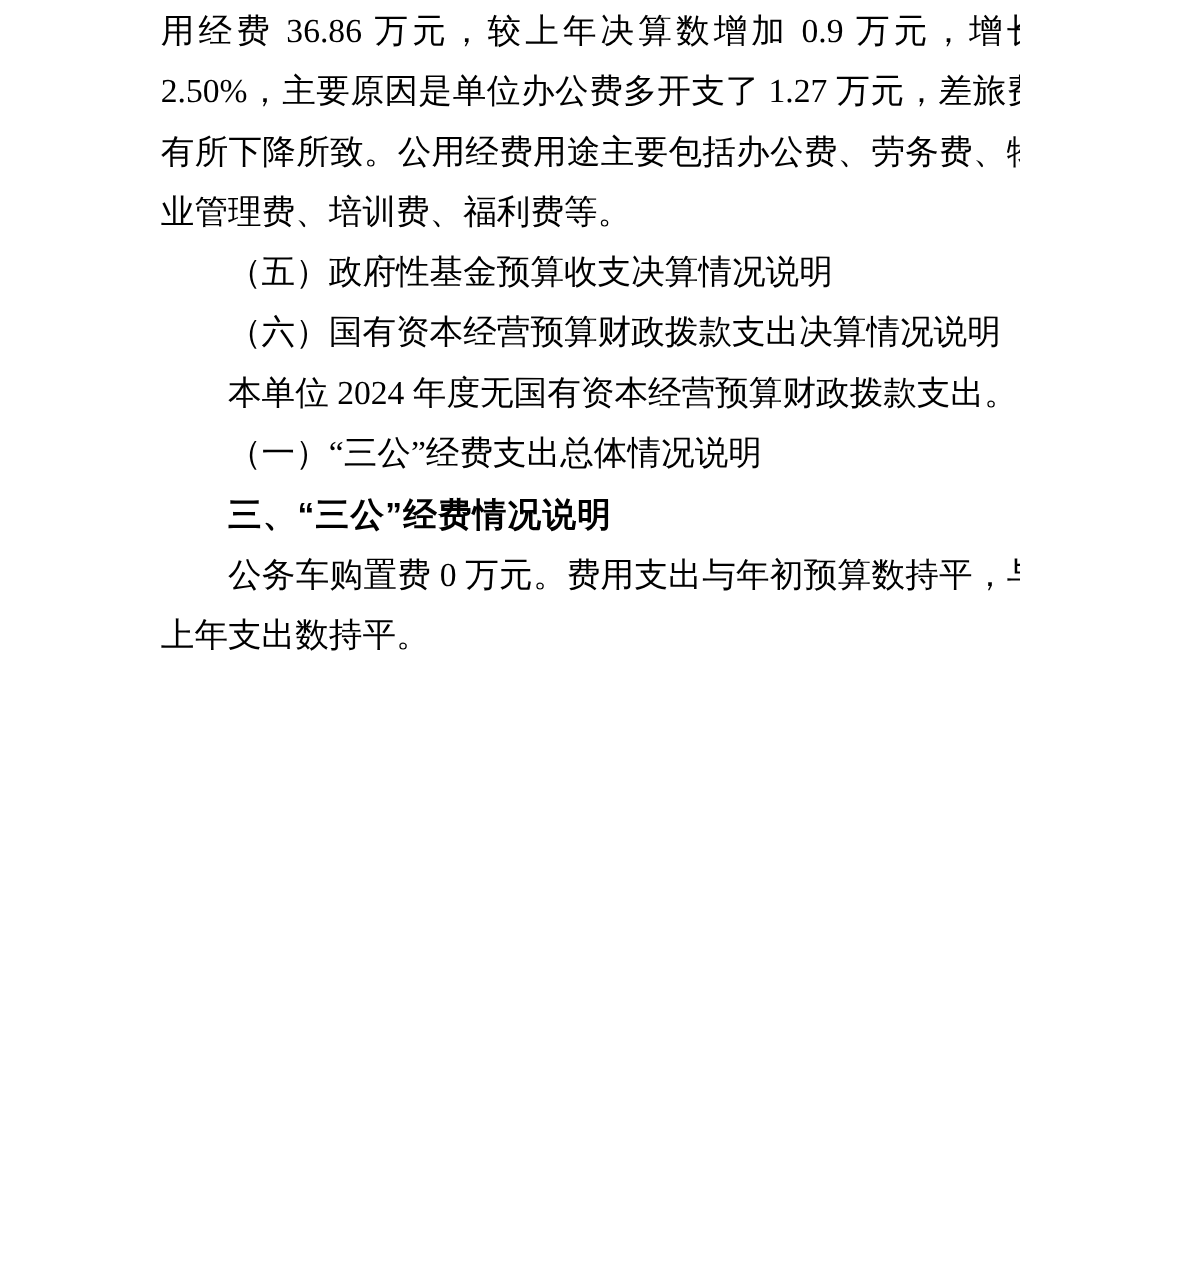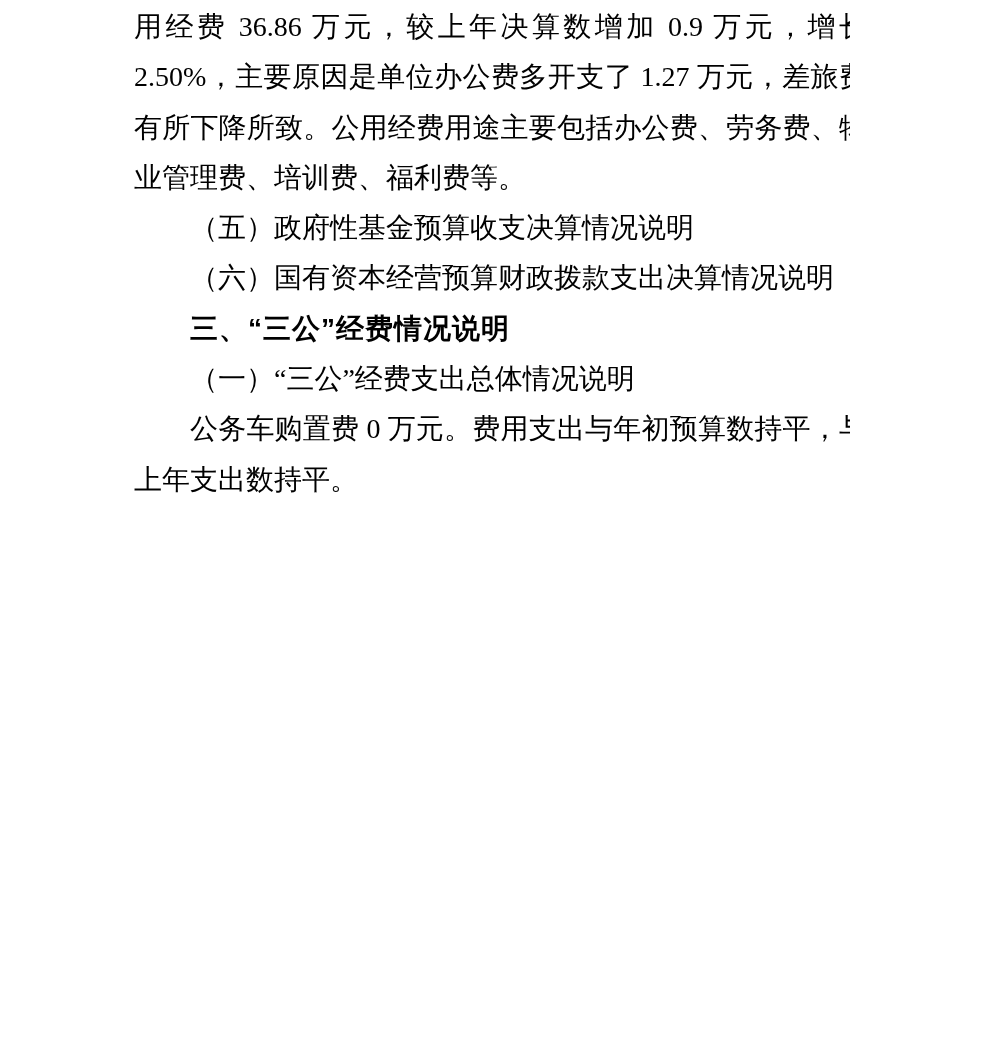--- a/index.html
+++ b/index.html
@@ -34,17 +34,18 @@
   }
 </style>
 </head>
 <body>
 
 <div class="page">
   <div class="content">
     <p>用经费 36.86 万元，较上年决算数增加 0.9 万元，增长 2.50%，主要原因是单位办公费多开支了 1.27 万元，差旅费有所下降所致。公用经费用途主要包括办公费、劳务费、物业管理费、培训费、福利费等。</p>
     <p class="indent">（五）政府性基金预算收支决算情况说明</p>
     <p class="indent">（六）国有资本经营预算财政拨款支出决算情况说明</p>
+    <p class="indent">本单位 2024 年度无国有资本经营预算财政拨款支出。</p>
+    <p class="indent">（一）“三公”经费支出总体情况说明</p>
     <p class="indent heading-bold">三、“三公”经费情况说明</p>
-    <p class="indent">（一）“三公”经费支出总体情况说明</p>
     <p class="indent">公务车购置费 0 万元。费用支出与年初预算数持平，与上年支出数持平。</p>
   </div>
 </div>
 
 </body></html>

